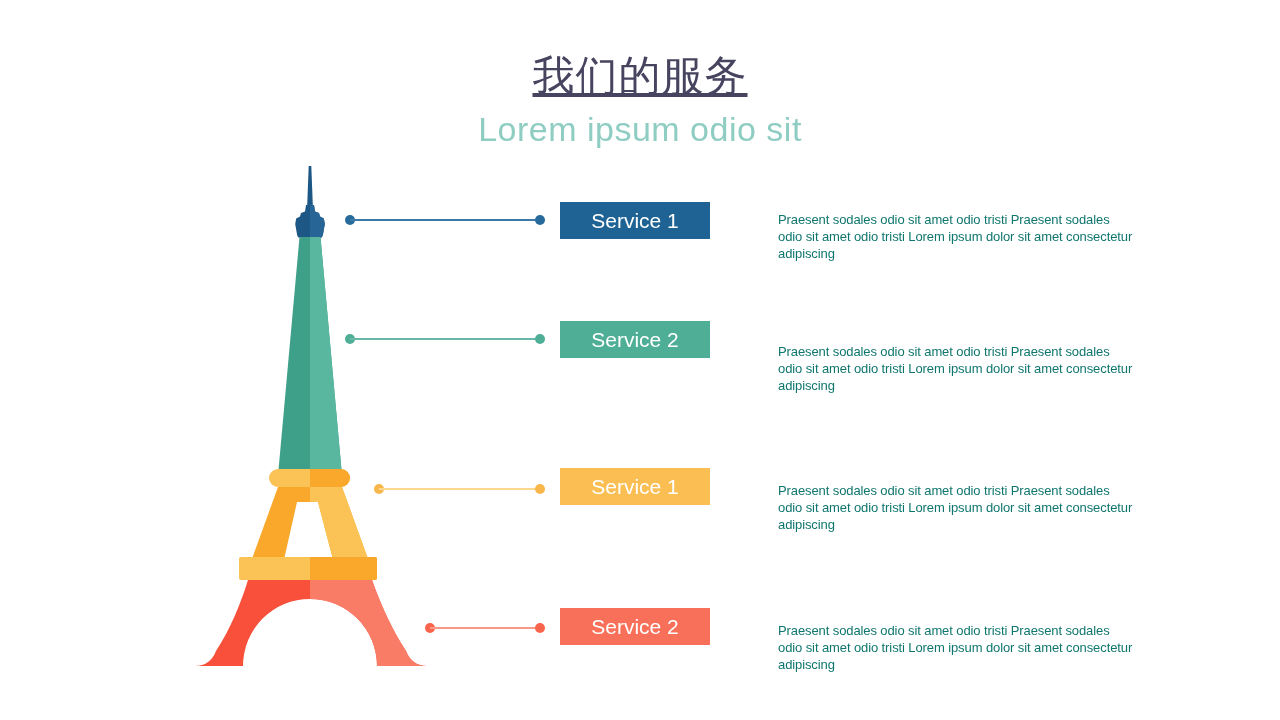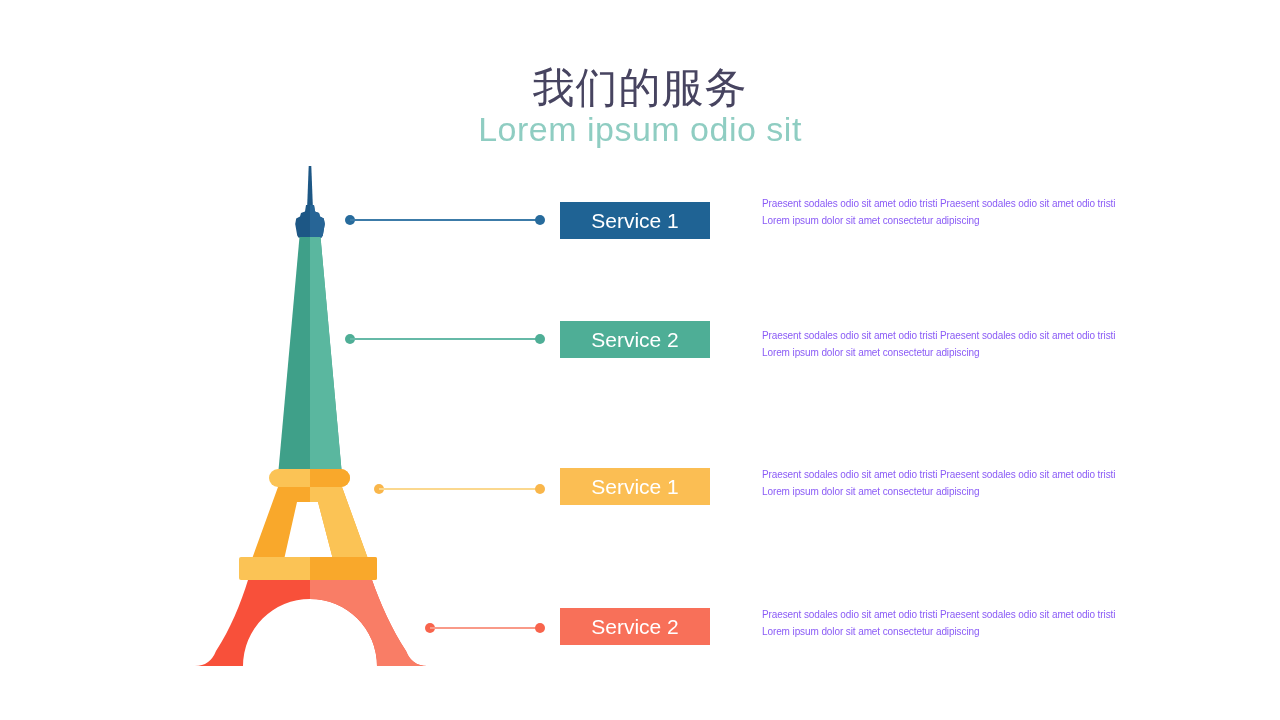--- a/index.html
+++ b/index.html
@@ -2,22 +2,22 @@
 <html><head>
 <meta charset="utf-8">
 <style>
   html,body{margin:0;padding:0;background:#e8e8e8;}
   .slide{
     position:relative;width:1280px;height:720px;background:#ffffff;
     font-family:"Liberation Sans","DejaVu Sans",sans-serif;overflow:hidden;
   }
   
   .title{
-    position:absolute;top:48px;left:0;right:0;margin:12px;text-align:center;
-    font-size:42px;font-weight:500;color:#474460;letter-spacing:1px;
+    position:absolute;top:48px;left:0;right:0;margin:0;text-align:center;
+    font-size:42px;font-weight:500;color:#474460;letter-spacing:1px;text-decoration:underline;
   }
   .subtitle{
     position:absolute;top:110px;left:0;right:0;text-align:center;
     font-size:34px;font-weight:300;color:#8fcdc2;letter-spacing:.5px;
   }
   
   .tower{position:absolute;left:160px;top:160px;width:300px;height:520px;}
   
   .row{position:absolute;left:0;width:1280px;height:0;}
   .row1{top:220px}.row2{top:339px}.row3{top:489px}.row4{top:628px}
@@ -30,22 +30,22 @@
   .row1 .line,.row2 .line{left:350px;width:190px}
   .row3 .line{left:379px;width:161px}
   .row4 .line{left:430px;width:110px}
   .badge{
     position:absolute;left:560px;top:-18px;width:150px;height:37px;
     line-height:37px;text-align:center;color:#ffffff;font-size:21px;
   }
   .row3 .badge{top:-21px}
   .row4 .badge{top:-20px}
   .desc{
-    position:absolute;left:762px;width:356px;margin:0;
-    font-size:10px;line-height:17px;letter-spacing:-.1px;color:#8b5cf6;
+    position:absolute;left:762px;width:356px;margin:16px;
+    font-size:13px;line-height:17px;letter-spacing:-.1px;color:#0f766e;
   }
   .row1 .desc{top:-25px}
   .row2 .desc{top:-12px}
   .row3 .desc{top:-23px}
   .row4 .desc{top:-22px}
   
   .row1 .dot{background:#276b9c}.row1 .line{background:#3c7ba8}.row1 .badge{background:#1f6394}
   .row2 .dot{background:#4eae96}.row2 .line{background:#66b9a7}.row2 .badge{background:#4eae96}
   .row3 .dot{background:#f9b64a}.row3 .line{background:#fbd88e}.row3 .badge{background:#fbbe53}
   .row4 .dot{background:#f8644c}.row4 .line{background:#f99a88}.row4 .badge{background:#f87059}

